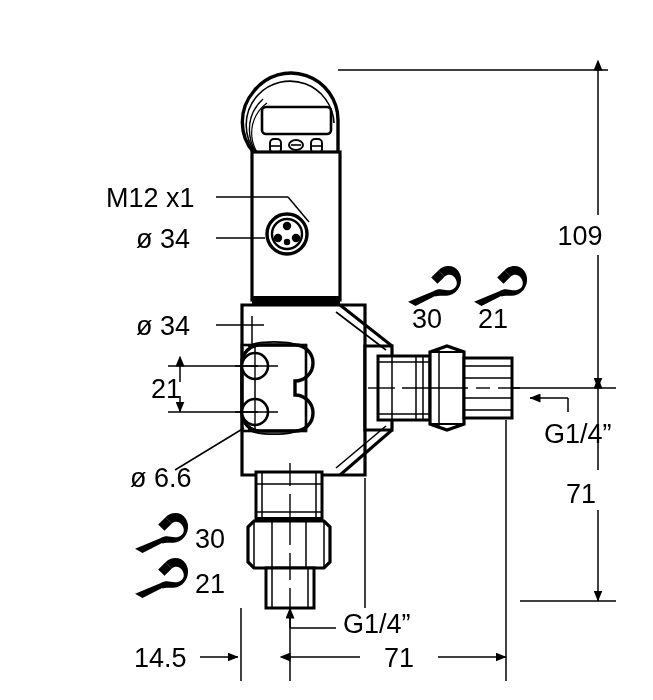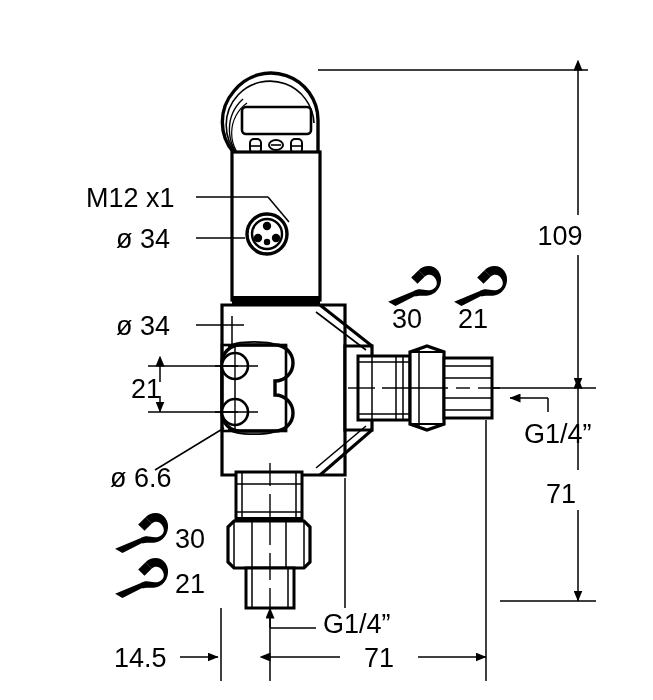--- a/index.html
+++ b/index.html
@@ -1,17 +1,17 @@
 <!DOCTYPE html>
 <html><head>
 <meta charset="utf-8">
 <style>
   html,body{margin:0;padding:0;background:#ffffff;}
   body{width:653px;height:700px;overflow:hidden;font-family:"Liberation Sans",sans-serif;}
-  #stage{position:relative;width:520px;height:700px;background:#fff;}
+  #stage{position:relative;width:520px;height:700px;background:#fff;padding-left:20px;}
   svg{display:block;}
   .dimtext{font-family:"Liberation Sans",sans-serif;font-size:27px;fill:#000;}
 </style>
 </head>
 <body>
 
 <div id="stage">
 <svg width="653" height="700" viewBox="0 0 653 700">
 
   <defs>

